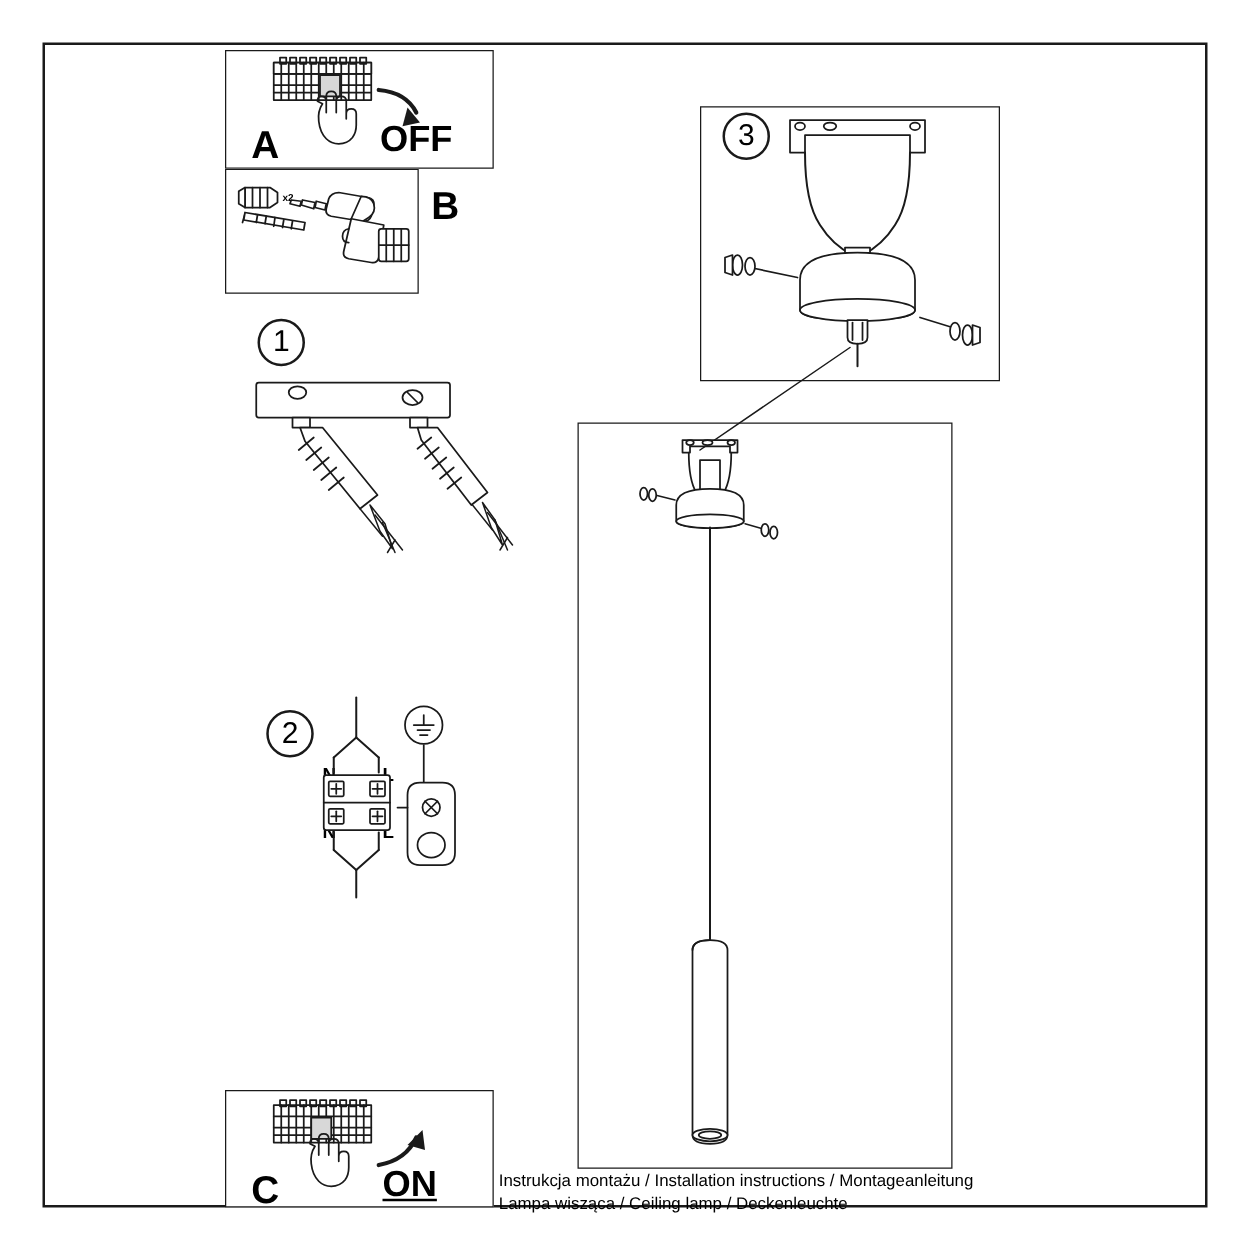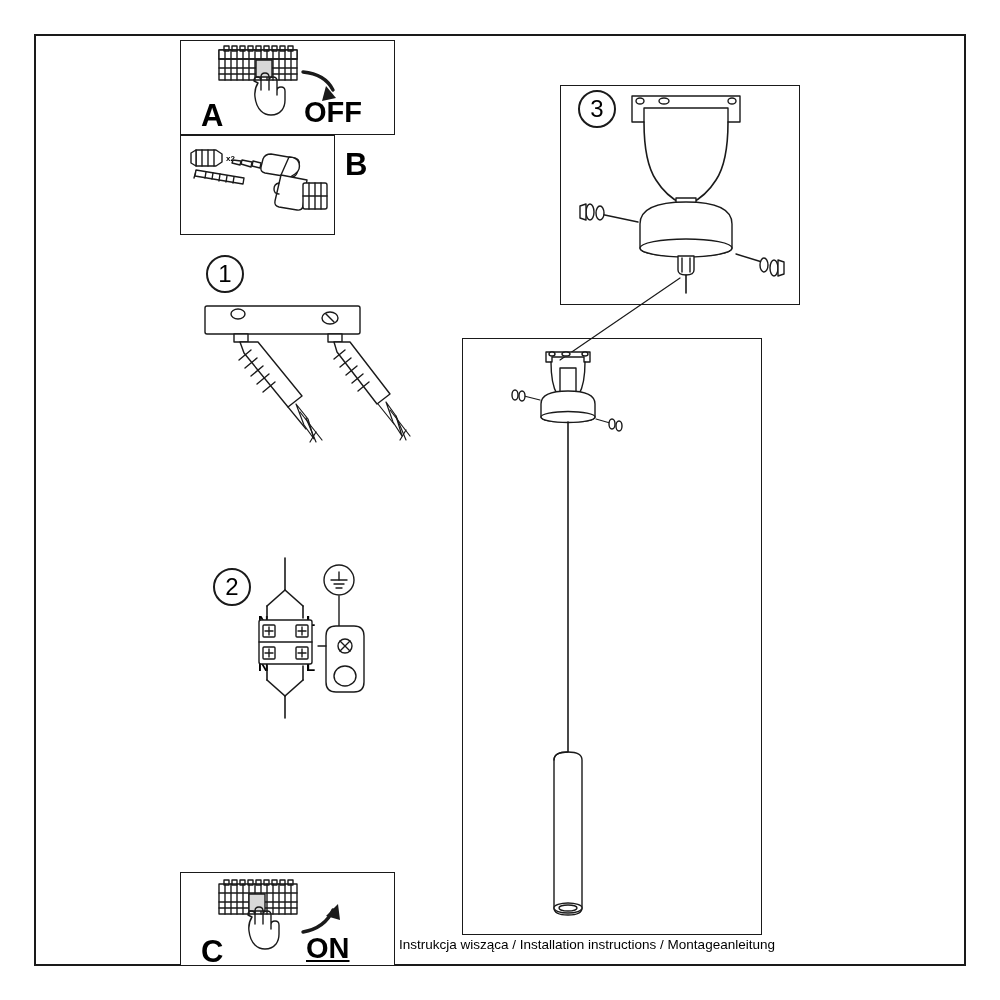--- a/index.html
+++ b/index.html
@@ -116,21 +116,22 @@
 
   <div class="circle-num" style="left:206px; top:255px;">1</div>
   <div class="circle-num" style="left:213px; top:568px;">2</div>
 
   <div class="lbl lbl-small" style="left:258px; top:613px;">N</div>
   <div class="lbl lbl-small" style="left:306px; top:613px;">L</div>
   <div class="lbl lbl-small" style="left:258px; top:658px;">N</div>
   <div class="lbl lbl-small" style="left:306px; top:658px;">L</div>
 
   <div class="caption">
-    <div>Instrukcja wisząca / Installation instructions / Montageanleitung</div>
+    <div>Instrukcja montażu / Installation instructions / Montageanleitung</div>
+    <div>Lampa wisząca / Ceiling lamp / Deckenleuchte</div>
   </div>
 
   <svg class="svg-layer" viewBox="0 0 1000 1000" xmlns="http://www.w3.org/2000/svg">
     <g fill="none" stroke="#1a1a1a" stroke-width="1.4" stroke-linecap="round" stroke-linejoin="round">
 
       <g>
         <rect x="219" y="50" width="78" height="30" fill="#ffffff"></rect>
         <rect x="219" y="50" width="78" height="9" fill="#ffffff"></rect>
         <line x1="219" y1="59" x2="297" y2="59"></line>
         <line x1="219" y1="68" x2="297" y2="68"></line>

